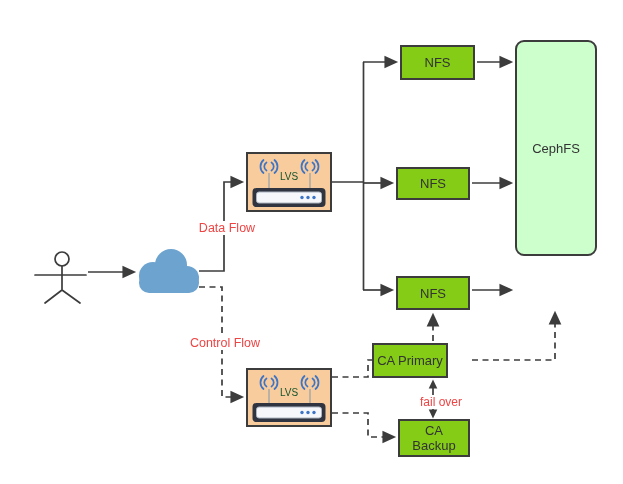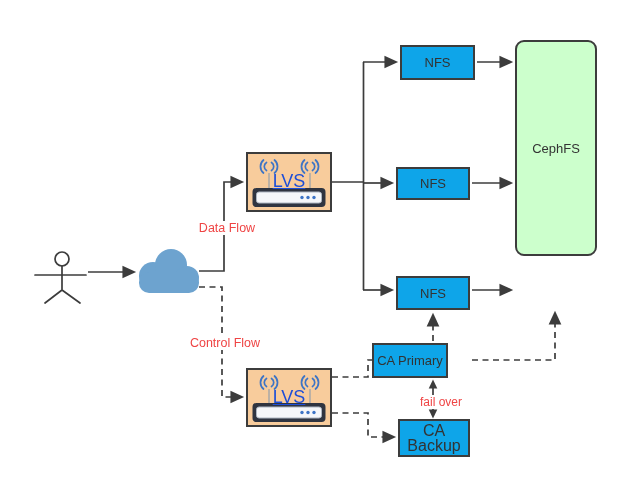--- a/index.html
+++ b/index.html
@@ -6,29 +6,29 @@
   .canvas {
     position:relative; width:623px; height:484px; background:#ffffff;
     font-family:"Liberation Sans", sans-serif; color:#333333; overflow:hidden;
   }
   .layer { position:absolute; left:0; top:0; width:623px; height:484px; }
   .node {
     position:absolute; box-sizing:border-box; border:2px solid #3c3c3c;
     display:flex; align-items:center; justify-content:center;
     font-size:13px; color:#333333; text-align:center;
   }
-  .cyan  { background:#0ea5e9; }
+  .cyan  { background:#84cc16; }
   .green { background:#CCFFCC; border-radius:9px; }
   .lvs   { background:#F8CC9C; }
   .lvs-art { position:absolute; left:0; top:0; }
   .lvs-label {
     position:absolute; left:0; right:0; top:17px; text-align:center;
-    font-size:18px; color:#1d4ed8;text-decoration:underline;
+    font-size:10px; color:#14532d;
   }
-  .ca-backup-text { line-height:15px; font-size:16px; }
+  .ca-backup-text { line-height:15px; font-size:13px; }
   .flow-label {
     position:absolute; background:#ffffff; padding:0 3px; white-space:nowrap;
     font-size:12.5px; color:#ef4444; transform:translateX(-50%);
   }
   .fail-label { font-size:12px; }
 </style>
 </head>
 <body>
 
 <div class="canvas">

